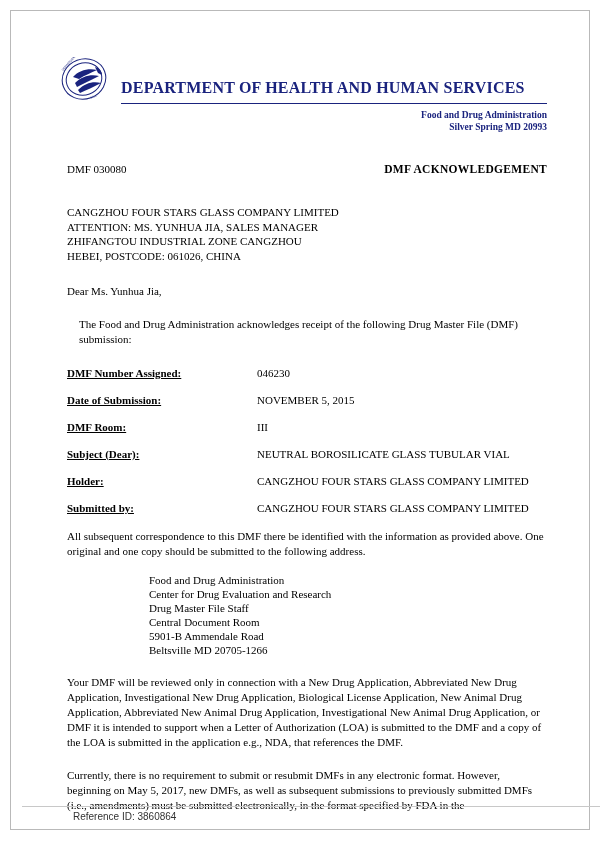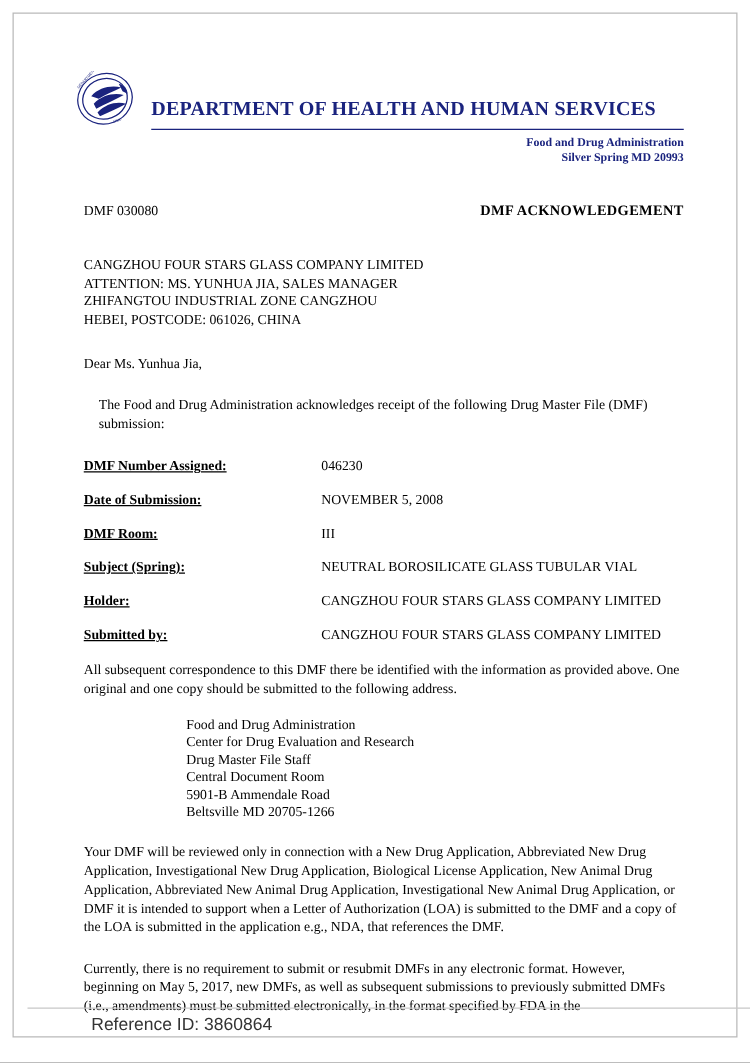--- a/index.html
+++ b/index.html
@@ -167,21 +167,21 @@
     left: 11px;
     top: 795px;
     width: 578px;
     border-top: 1px solid #c8c8c8;
   }
   .ref-id {
     position: absolute;
     left: 22px;
     top: 800px;
     font-family: "Liberation Sans", sans-serif;
-    font-size: 14px;
+    font-size: 10px;
     color: #333;
     padding-left: 40px;
   }
 </style>
 </head>
 <body>
 
 <div class="page">
   <div class="sheet">
     <div class="content">
@@ -230,28 +230,28 @@
 
       <div class="intro">The Food and Drug Administration acknowledges receipt of the following Drug Master File (DMF) submission:</div>
 
       <div class="fields">
         <div class="field-row">
           <div class="field-label"><span>DMF Number Assigned:</span></div>
           <div class="field-value">046230</div>
         </div>
         <div class="field-row">
           <div class="field-label"><span>Date of Submission:</span></div>
-          <div class="field-value">NOVEMBER 5, 2008</div>
+          <div class="field-value">NOVEMBER 5, 2015</div>
         </div>
         <div class="field-row">
           <div class="field-label"><span>DMF Room:</span></div>
           <div class="field-value">III</div>
         </div>
         <div class="field-row">
-          <div class="field-label"><span>Subject (Spring):</span></div>
+          <div class="field-label"><span>Subject (Dear):</span></div>
           <div class="field-value">NEUTRAL BOROSILICATE GLASS TUBULAR VIAL</div>
         </div>
         <div class="field-row">
           <div class="field-label"><span>Holder:</span></div>
           <div class="field-value">CANGZHOU FOUR STARS GLASS COMPANY LIMITED</div>
         </div>
         <div class="field-row">
           <div class="field-label"><span>Submitted by:</span></div>
           <div class="field-value">CANGZHOU FOUR STARS GLASS COMPANY LIMITED</div>
         </div>

